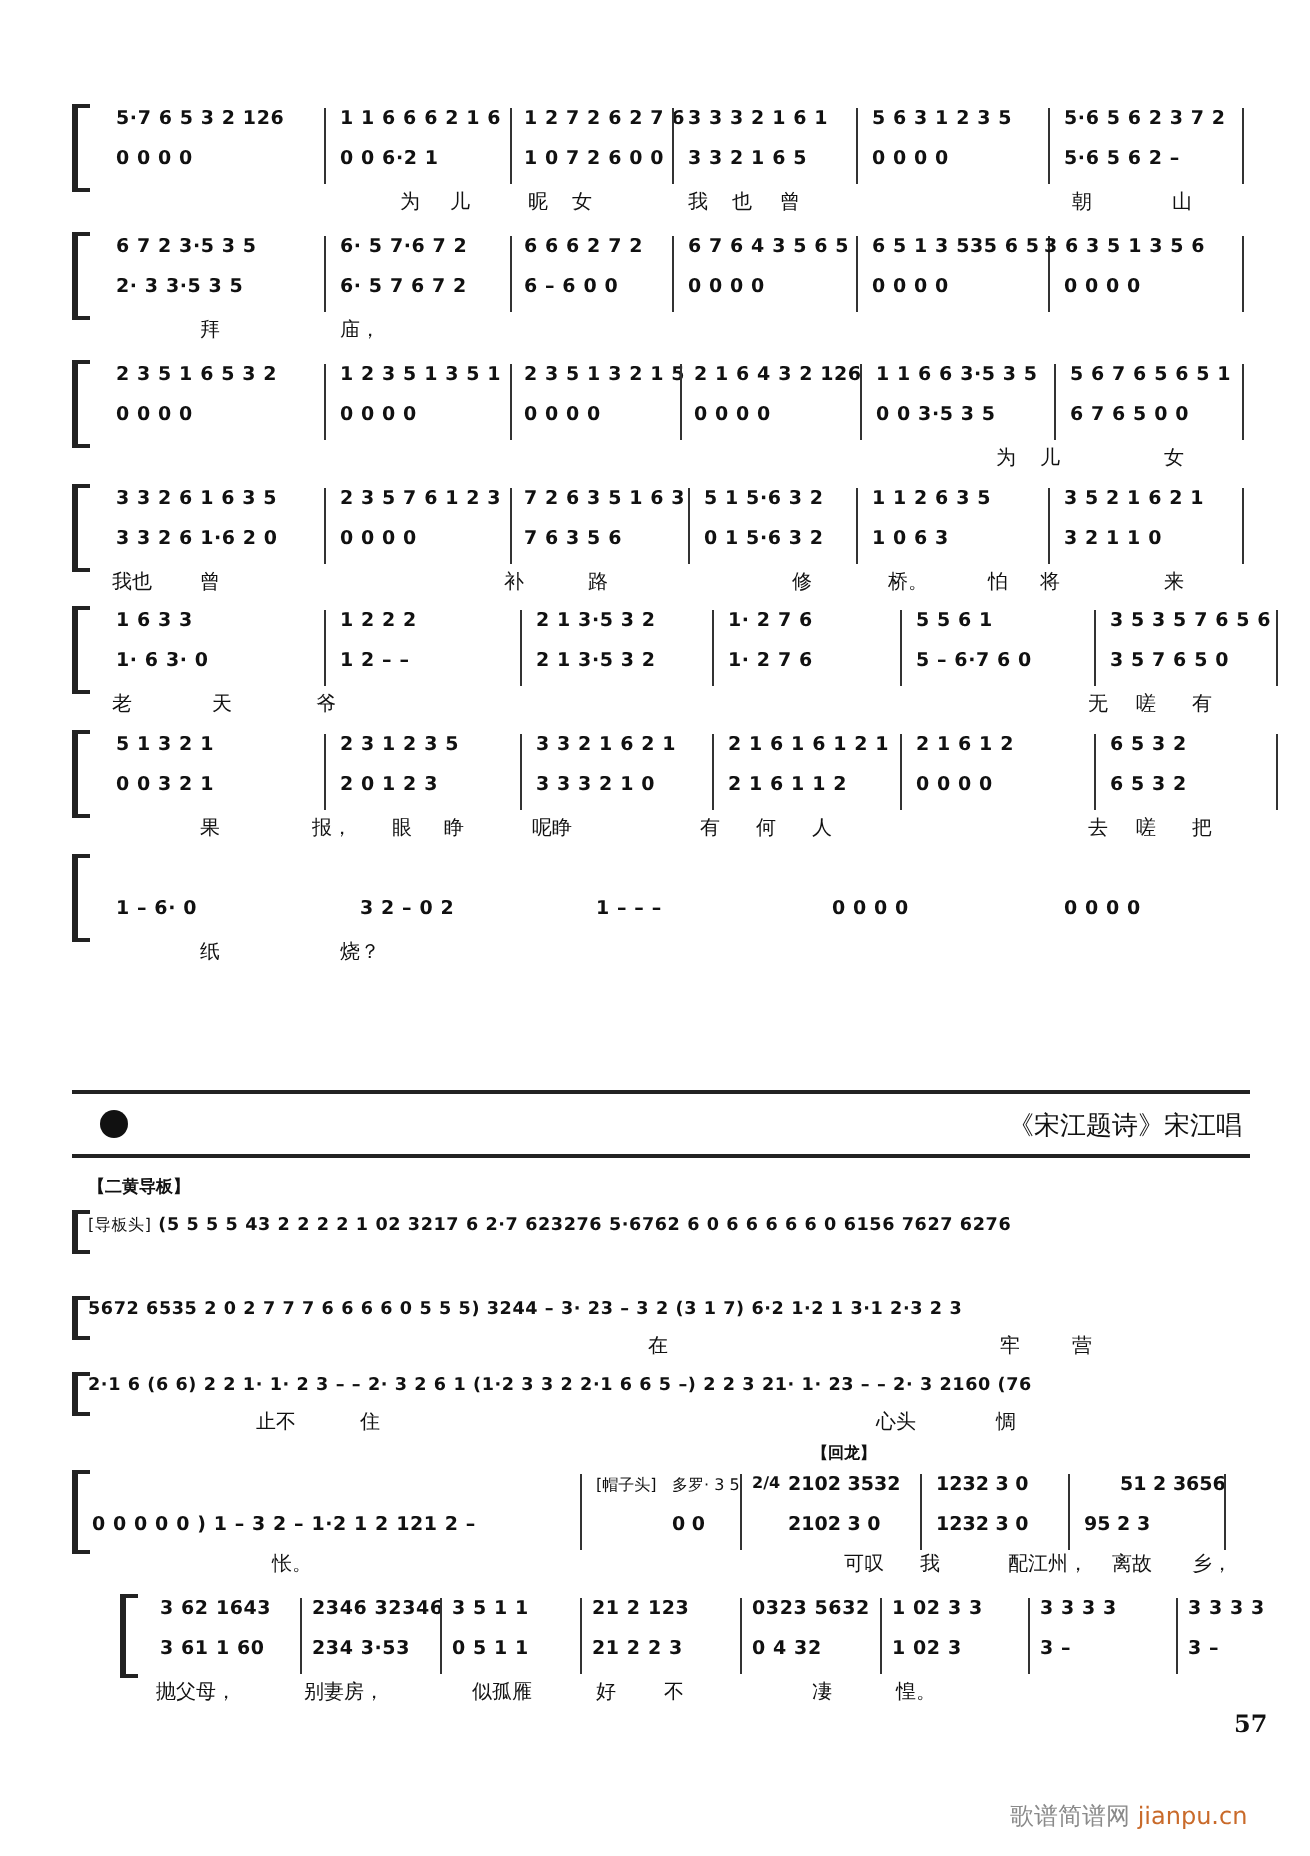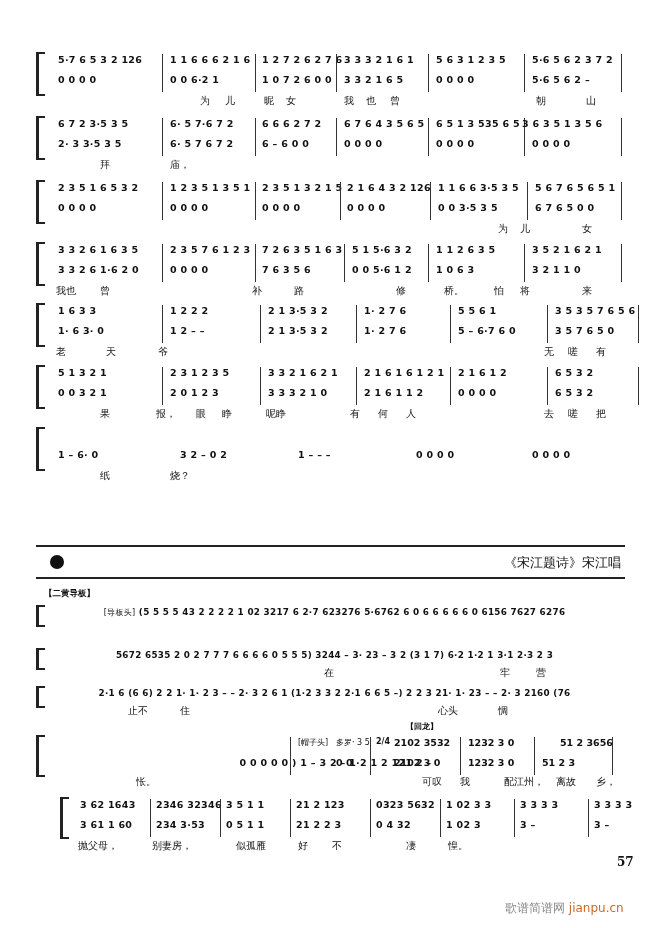--- a/index.html
+++ b/index.html
@@ -2,21 +2,21 @@
 <html><head>
 <meta charset="utf-8">
 <style>
   html, body { margin:0; padding:0; background:#fff; }
   body { width:655px; height:928px; position:relative; overflow:hidden;
          font-family:"DejaVu Sans", sans-serif; color:#111; }
   .sys { position:absolute; left:36px; right:30px; }
   .brace { position:absolute; left:0; top:0; bottom:0; width:6px;
            border-left:3px solid #222; border-top:2px solid #222; border-bottom:2px solid #222; }
   .row { position:absolute; left:14px; right:0; height:14px; font-size:9.5px;
-         font-weight:bold; white-space:nowrap; letter-spacing:0.3px;text-align:center; }
+         font-weight:bold; white-space:nowrap; letter-spacing:0.3px; }
   .row.top { top:2px; }
   .row.bot { top:22px; }
   .lyr { position:absolute; left:14px; right:0; top:42px; height:14px; font-size:10px; white-space:nowrap; }
   .m { position:absolute; top:0; }
   .bar { position:absolute; top:0; width:1px; background:#333; height:38px; }
   .bar.end { width:4px; background:#111; }
   .title-sec { position:absolute; left:36px; right:30px; top:545px; height:30px;
                border-top:2px solid #222; border-bottom:2px solid #222; }
   .title-dot { position:absolute; left:14px; top:8px; width:14px; height:14px; border-radius:50%; background:#111; }
   .title-text { position:absolute; left:40px; top:3px; font-family:"DejaVu Serif", serif;
@@ -145,21 +145,21 @@
       <span class="bar" style="left:378px"></span>
       <span class="m" style="left:386px">1 1 2 6 3 5</span>
       <span class="bar" style="left:474px"></span>
       <span class="m" style="left:482px">3 5 2 1 6 2 1</span>
       <span class="bar" style="left:571px"></span>
     </div>
     <div class="row bot">
       <span class="m" style="left:8px">3 3 2 6 1·6 2 0</span>
       <span class="m" style="left:120px">0 0 0 0</span>
       <span class="m" style="left:212px">7 6 3 5 6</span>
-      <span class="m" style="left:302px">0 0 5·6 1 2</span>
+      <span class="m" style="left:302px">0 1 5·6 3 2</span>
       <span class="m" style="left:386px">1 0 6 3</span>
       <span class="m" style="left:482px">3 2 1 1 0</span>
     </div>
     <div class="lyr" style="left:0">
       <span class="m" style="left:20px">我也</span>
       <span class="m" style="left:64px">曾</span>
       <span class="m" style="left:216px">补</span>
       <span class="m" style="left:258px">路</span>
       <span class="m" style="left:360px">修</span>
       <span class="m" style="left:408px">桥。</span>
@@ -306,21 +306,21 @@
   <span class="m" style="left:300px;top:22px;font-size:9.5px;font-weight:bold;position:absolute;">0 0</span>
   <span class="bar" style="left:334px;top:2px;"></span>
   <span style="position:absolute;left:340px;top:2px;font-size:8px;font-weight:bold;">2/4</span>
   <span style="position:absolute;left:358px;top:2px;font-size:9.5px;font-weight:bold;">2102 3532</span>
   <span style="position:absolute;left:358px;top:22px;font-size:9.5px;font-weight:bold;">2102 3 0</span>
   <span class="bar" style="left:424px;top:2px;"></span>
   <span style="position:absolute;left:432px;top:2px;font-size:9.5px;font-weight:bold;">1232 3 0</span>
   <span style="position:absolute;left:432px;top:22px;font-size:9.5px;font-weight:bold;">1232 3 0</span>
   <span class="bar" style="left:498px;top:2px;"></span>
   <span style="position:absolute;left:524px;top:2px;font-size:9.5px;font-weight:bold;">51 2 3656</span>
-  <span style="position:absolute;left:506px;top:22px;font-size:9.5px;font-weight:bold;">51 2 3</span>
+  <span style="position:absolute;left:506px;top:22px;font-size:9.5px;font-weight:bold;">95 2 3</span>
   <span class="bar" style="left:576px;top:2px;"></span>
   <div class="lyr" style="left:0;top:40px;">
     <span class="m" style="left:386px">可叹</span>
     <span class="m" style="left:424px">我</span>
     <span class="m" style="left:468px">配江州，</span>
     <span class="m" style="left:520px">离故</span>
     <span class="m" style="left:560px">乡，</span>
   </div>
 </div>
 

